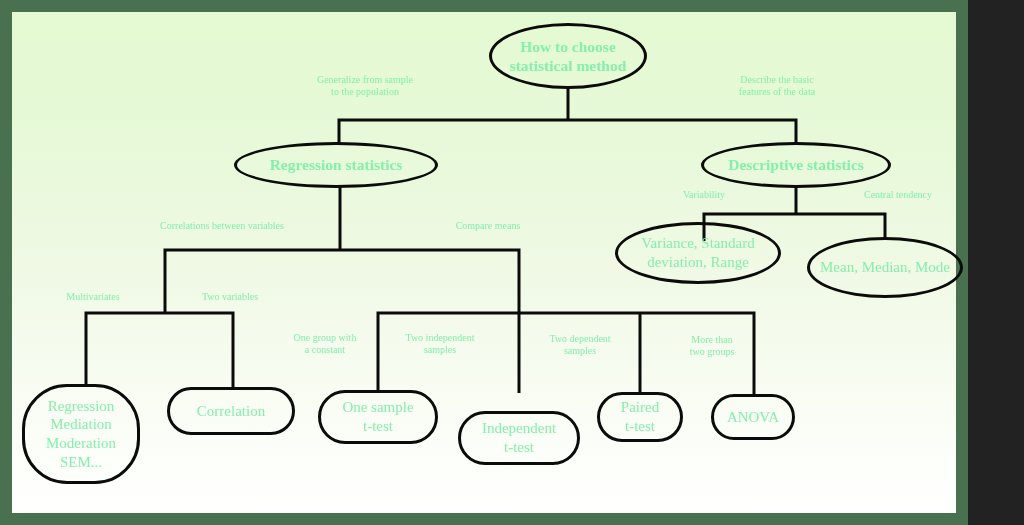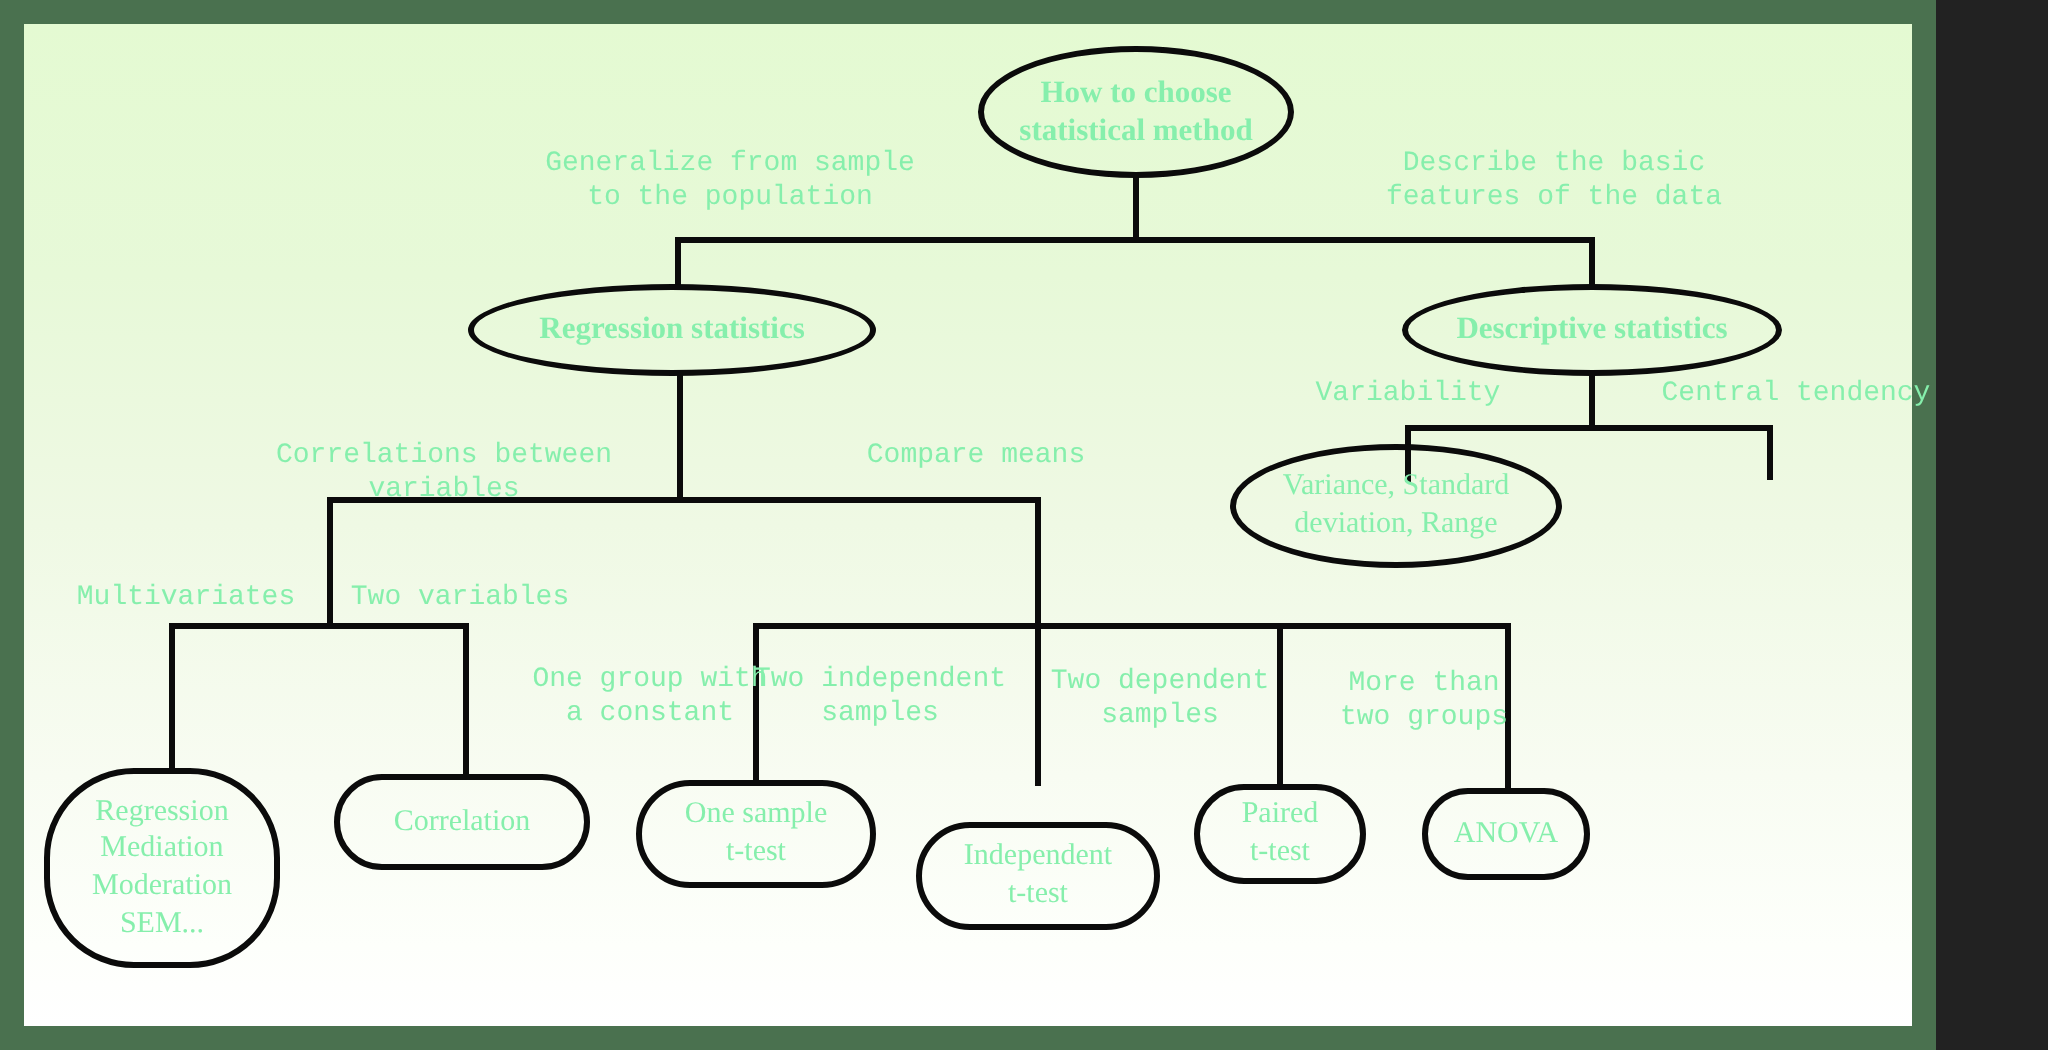--- a/index.html
+++ b/index.html
@@ -27,21 +27,21 @@
     white-space:pre-line;
     font-size:15px;line-height:1.25;
     background:transparent;
   }
   .node.bold{font-weight:700;font-size:15.5px;}
   .ellipse{border-radius:50%;}
   .label{
     position:absolute;
     text-align:center;
     white-space:pre-line;
-    font-size:14px;line-height:1.22;font-family:Liberation Mono, monospace;
+    font-size:10px;line-height:1.22;
   }
 </style>
 </head>
 <body>
 
 <div id="screen">
   <div id="canvas"></div>
 
   <svg class="connectors" viewBox="0 0 1024 525">
     <path d="M 568 86 L 568 120"></path>
@@ -59,20 +59,21 @@
   <div class="node ellipse bold" style="left:489px;top:23px;width:158px;height:66px;">How to choose
 statistical method</div>
 
   <div class="node ellipse bold" style="left:234px;top:142px;width:204px;height:46px;">Regression statistics</div>
 
   <div class="node ellipse bold" style="left:701px;top:142px;width:190px;height:46px;">Descriptive statistics</div>
 
   <div class="node ellipse" style="left:615px;top:222px;width:166px;height:62px;">Variance, Standard
 deviation, Range</div>
 
+  <div class="node ellipse" style="left:807px;top:237px;width:156px;height:61px;">Mean, Median, Mode</div>
 
   <div class="node" style="left:22px;top:384px;width:118px;height:100px;border-radius:45px;">Regression
 Mediation
 Moderation
 SEM...</div>
 
   <div class="node" style="left:167px;top:387px;width:128px;height:48px;border-radius:24px;">Correlation</div>
 
   <div class="node" style="left:318px;top:390px;width:120px;height:54px;border-radius:27px;">One sample
 t-test</div>

